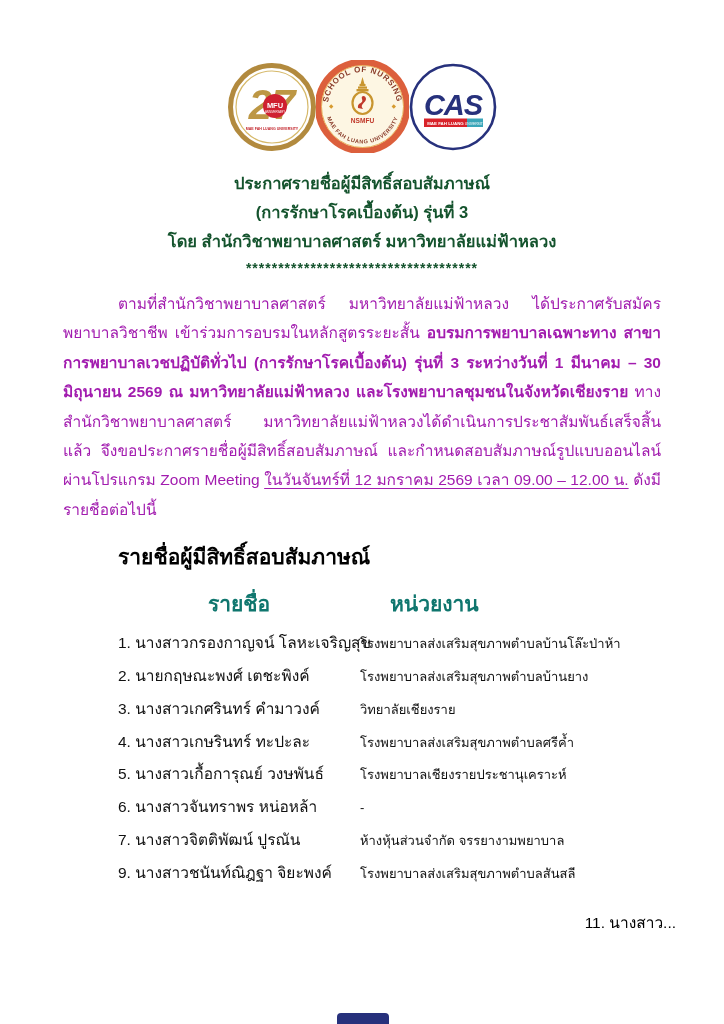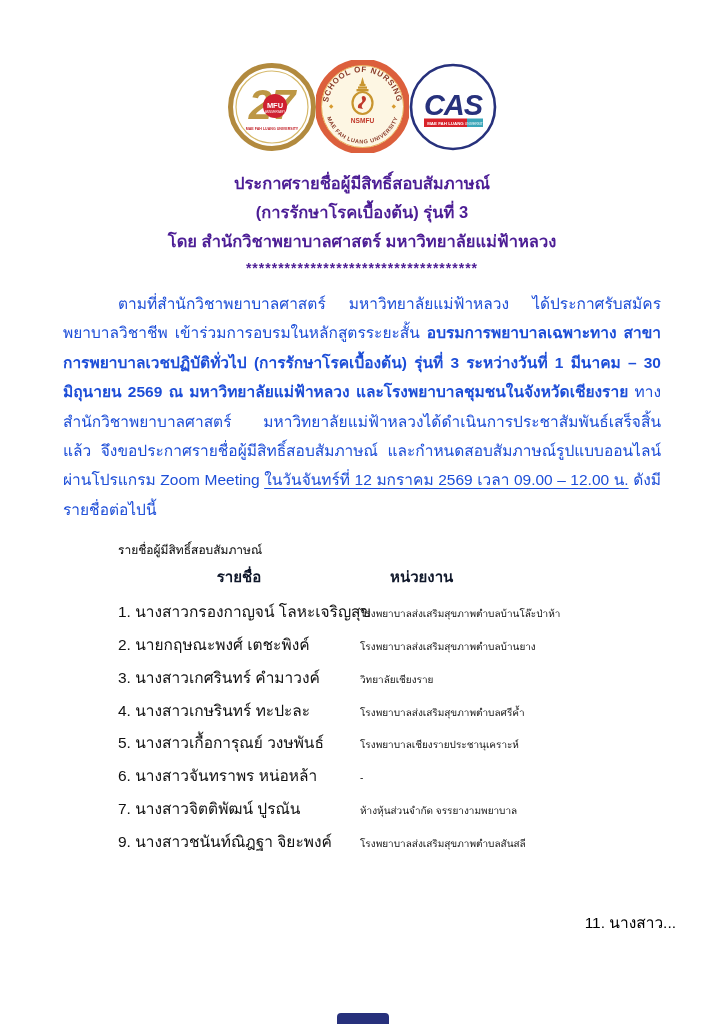--- a/index.html
+++ b/index.html
@@ -9,41 +9,41 @@
     position:relative; width:724px; height:1024px; background:#fff;
     overflow:hidden;
   }
   .logos {
     display:flex; justify-content:center; align-items:center;
     padding-top:60px; gap:0;
   }
   .logos svg { display:block; }
   .title-block {
     margin-top:16px; text-align:center; font-weight:bold;
-    font-size:16.5px; line-height:29px; color:#4c1d95;
+    font-size:16.5px; line-height:29px; color:#14532d;
   }
   .divider { letter-spacing:1px; font-size:14px; line-height:24px; }
   .body-par {
     margin:9px 63px 0 63px; text-align:justify;
-    font-size:15.5px; line-height:29.4px; text-indent:55px; color:#1d4ed8;
+    font-size:15.5px; line-height:29.4px; text-indent:55px; color:#a21caf;
   }
   .body-par .u { text-decoration:underline; text-underline-offset:3px; }
   .list-heading {
-    margin:16px 63px 0 118px; font-weight:normal; font-size:12px; color:#000;
+    margin:16px 63px 0 118px; font-weight:bold; font-size:21px; color:#000;
   }
   .cols {
-    display:flex; margin:6px 63px 0 118px; font-weight:bold;
-    font-size:15px; color:#0f172a;
+    display:flex; margin:14px 63px 0 118px; font-weight:bold;
+    font-size:21px; color:#0f766e;
   }
   .cols .col-name-h { width:242px; text-align:center; }
   .cols .col-org-h  { padding-left:30px; }
   .rows { margin:10px 63px 0 118px; }
   .row { display:flex; align-items:baseline; height:32.8px; }
   .cell-name { width:242px; font-size:15.5px; white-space:nowrap; }
-  .cell-org  { flex:1; font-size:10px; white-space:nowrap; }
+  .cell-org  { flex:1; font-size:13px; white-space:nowrap; }
   .continuation {
     position:absolute; right:48px; top:910px; font-size:15.5px; color:#000;
   }
   .next-page-tab {
     position:absolute; left:337px; bottom:0; width:52px; height:11px;
     background:#27317c; border-radius:4px 4px 0 0;
   }
 </style>
 </head>
 <body>

